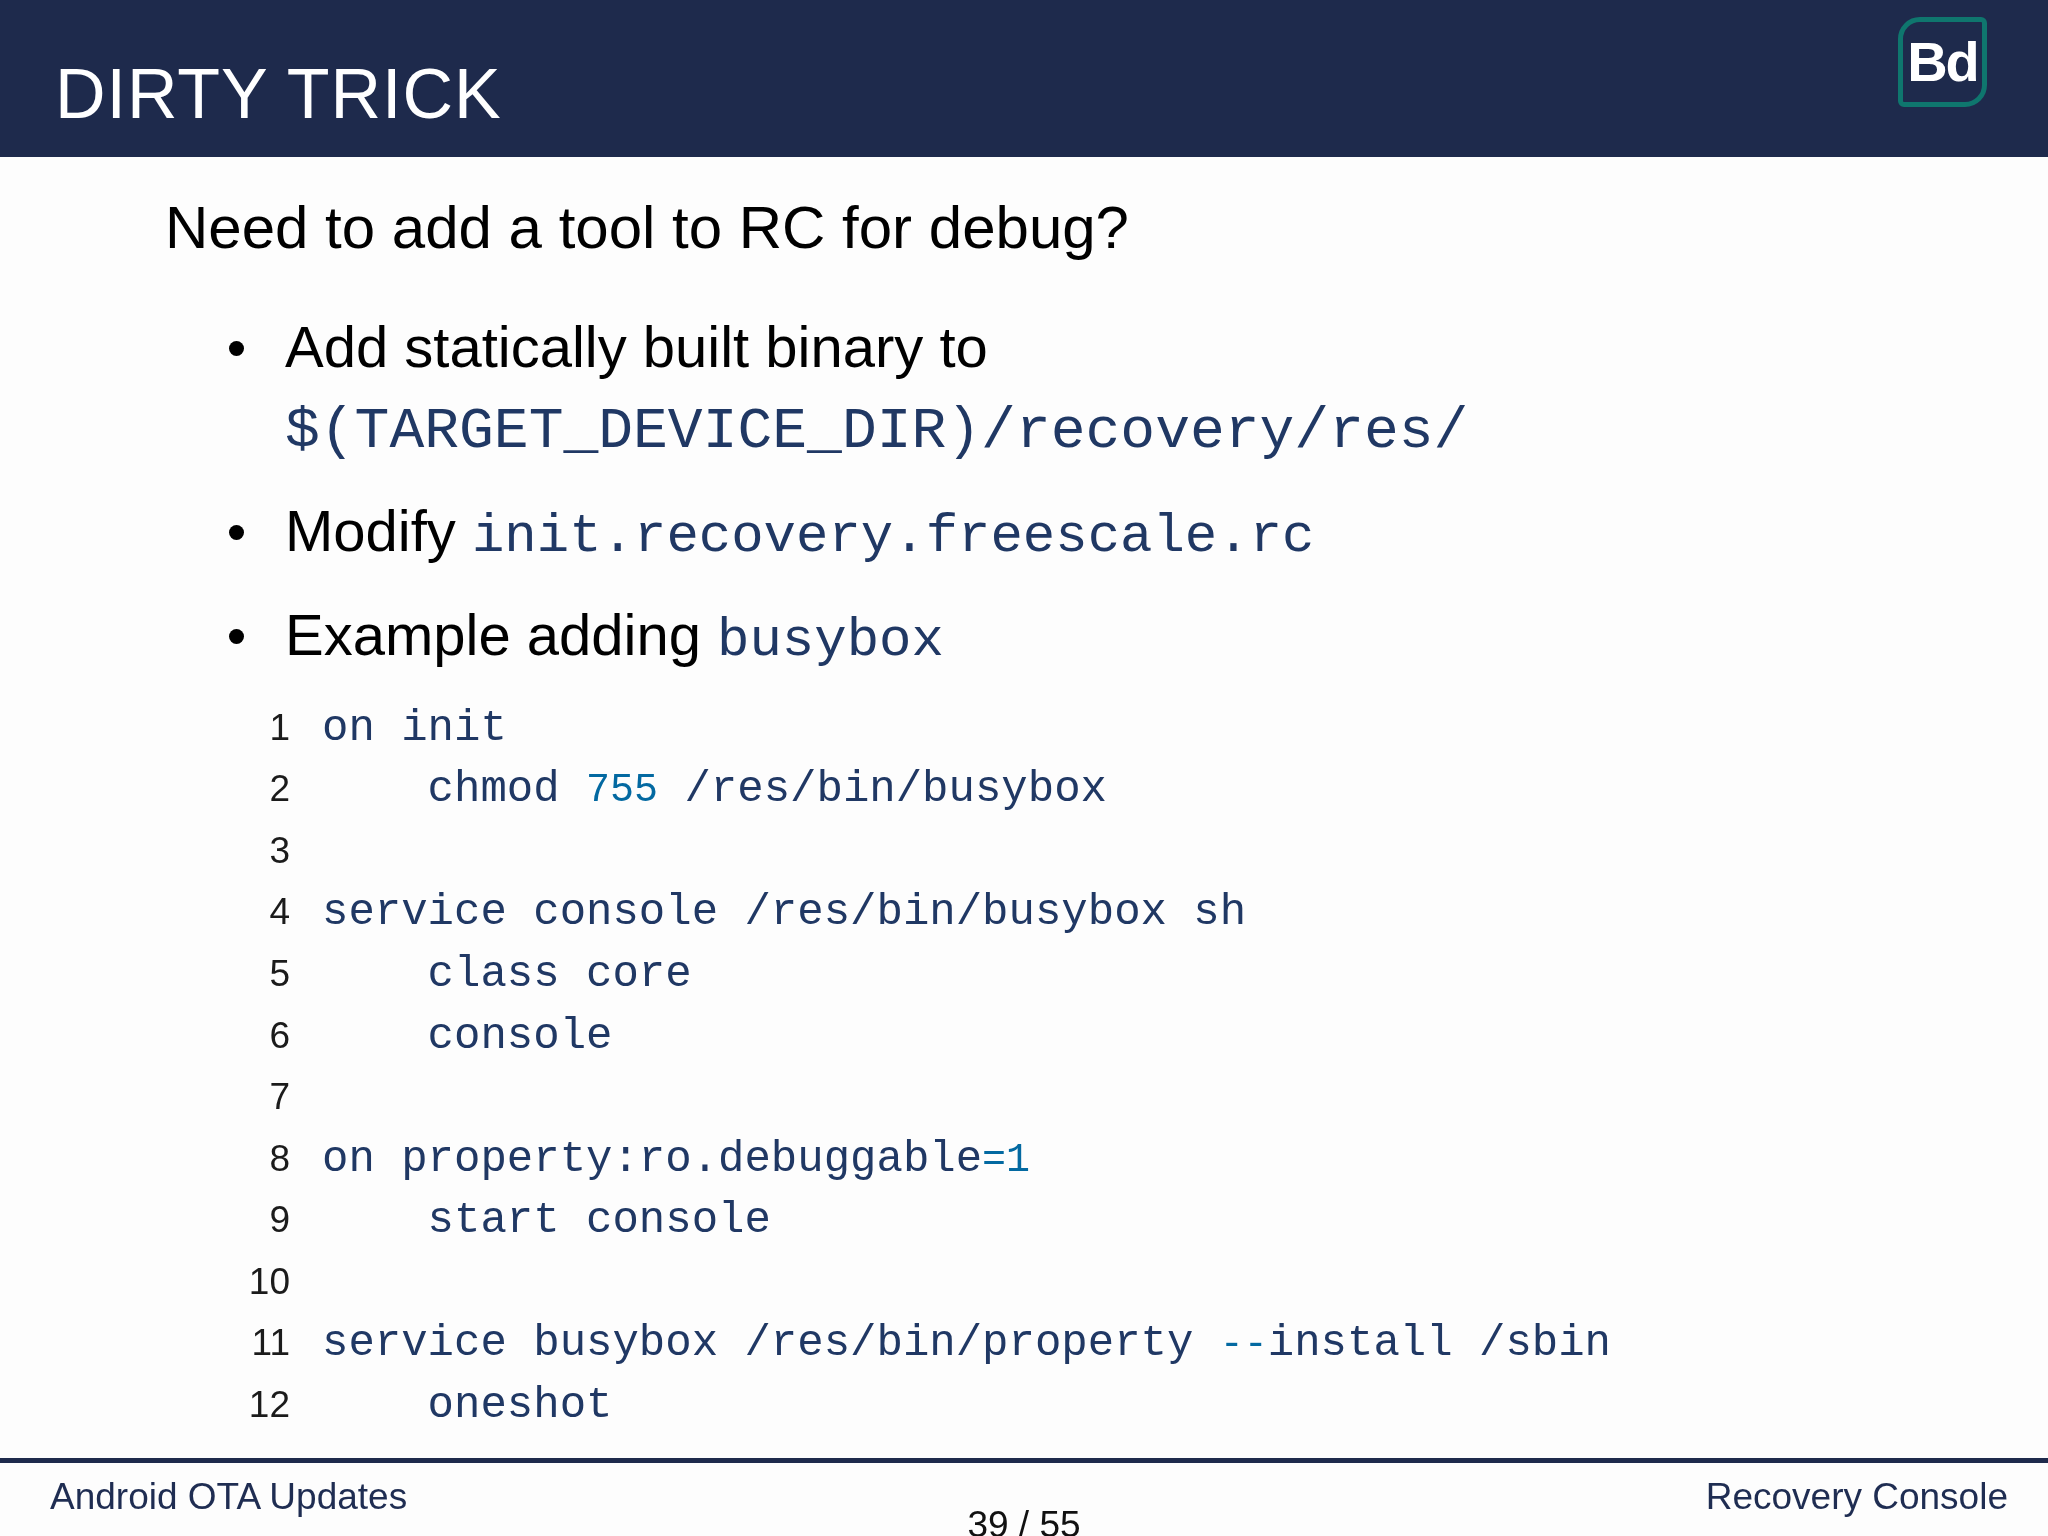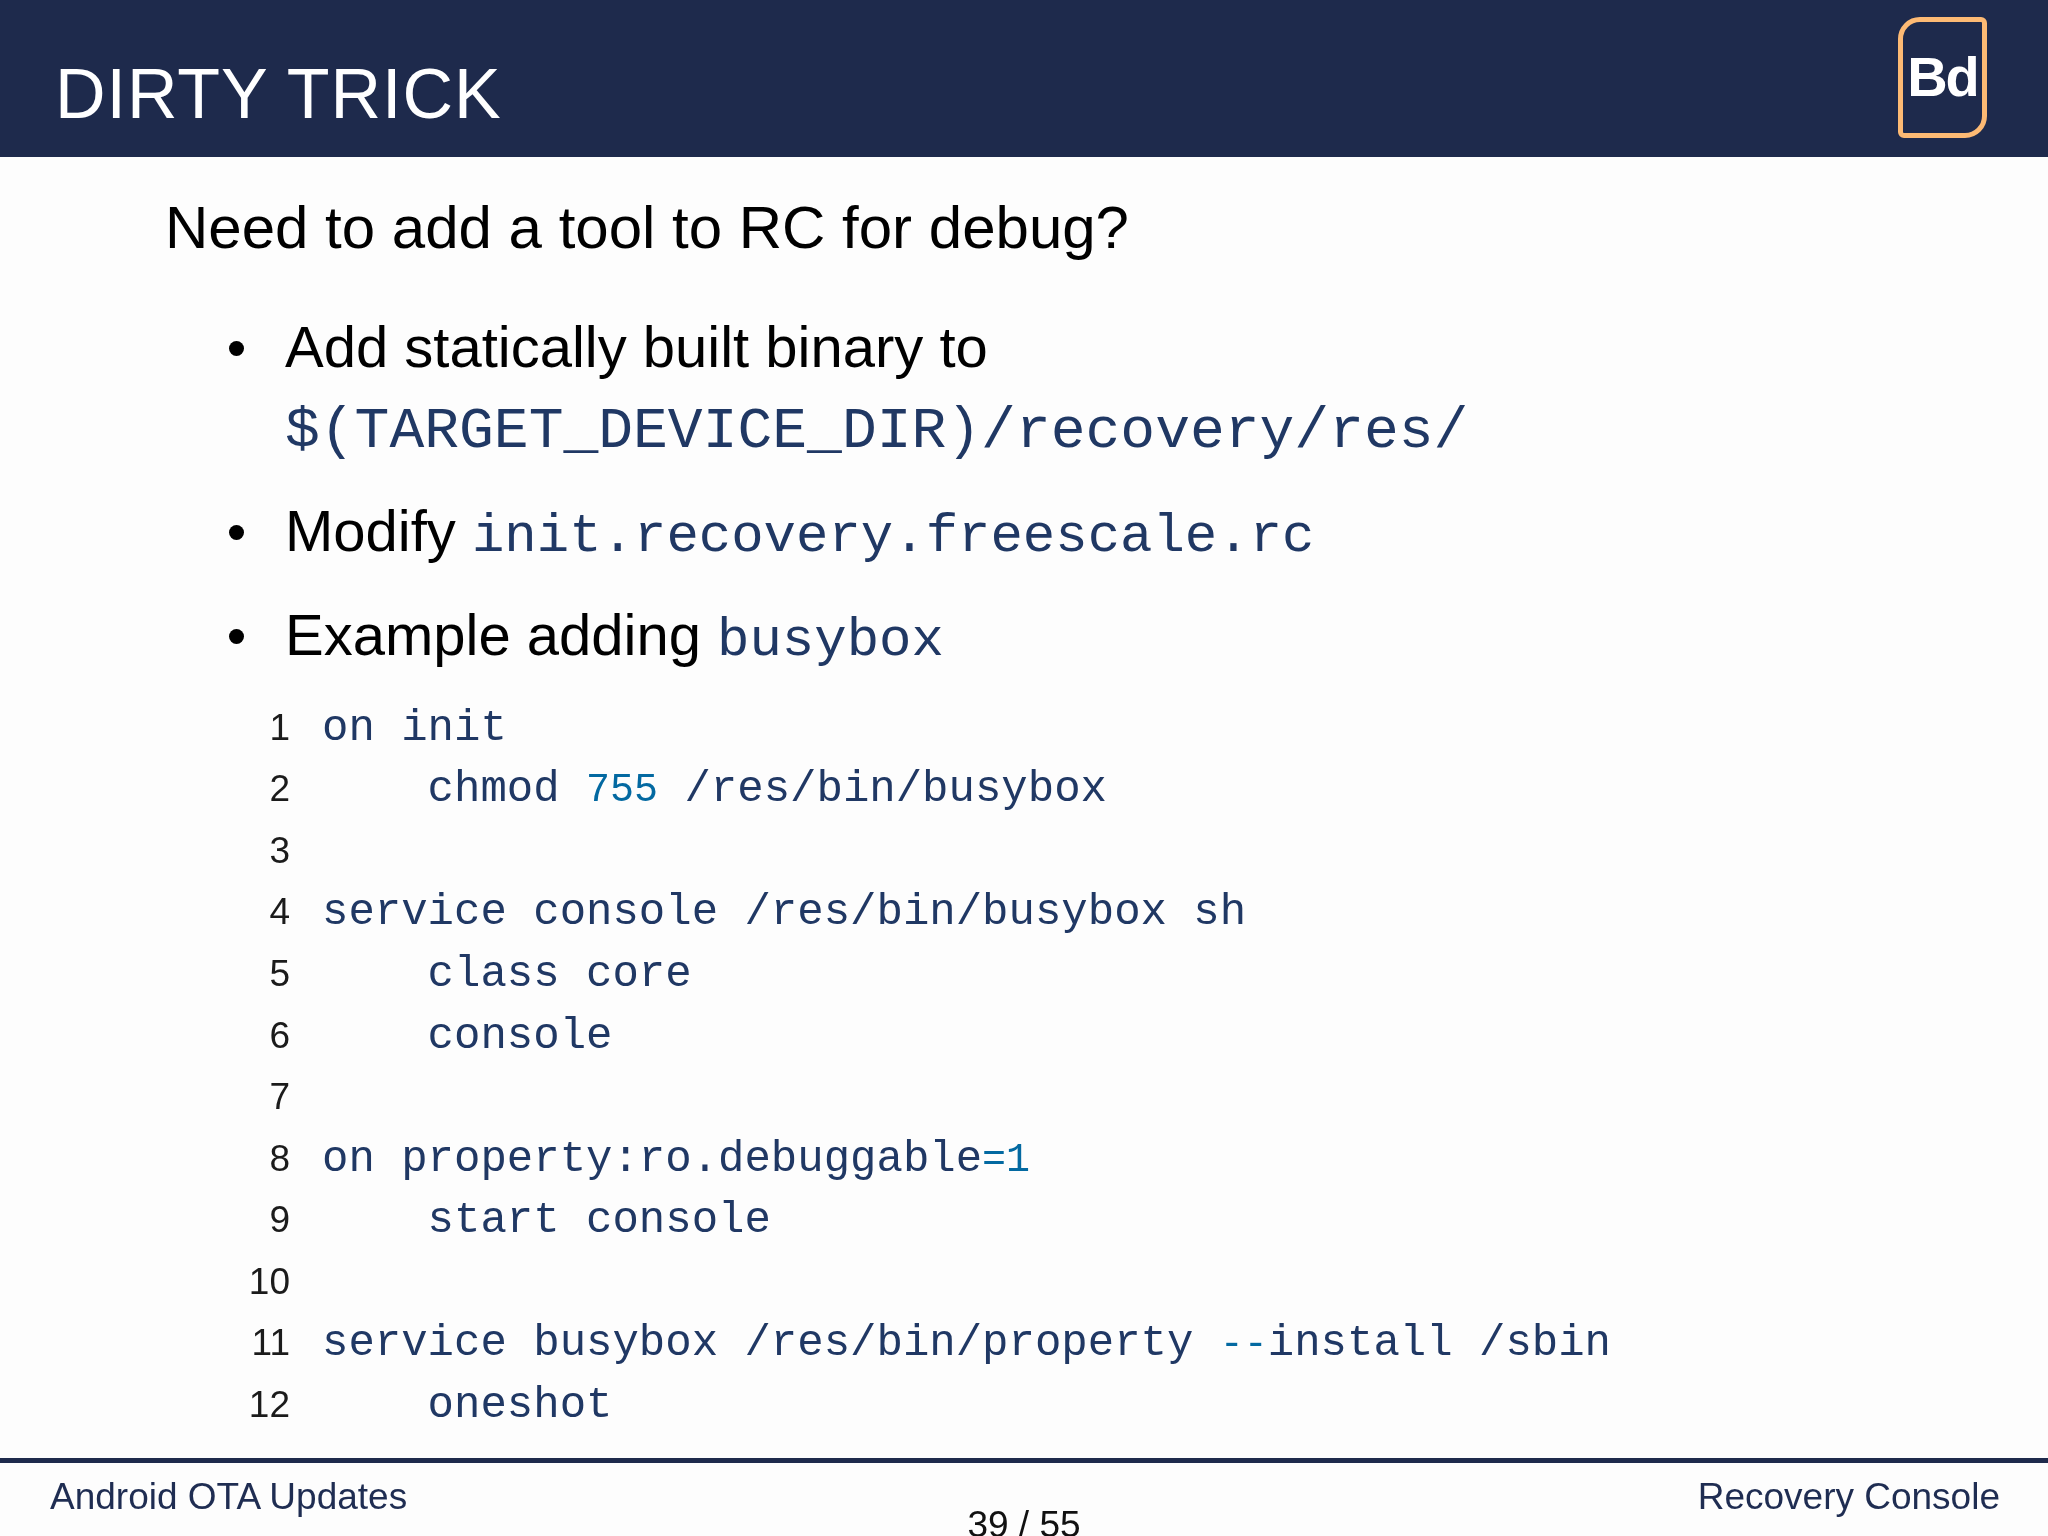--- a/index.html
+++ b/index.html
@@ -7,22 +7,22 @@
     position:relative; width:2048px; height:1536px; overflow:hidden;
     background:#fdfdfd; font-family:"Liberation Sans",sans-serif;
   }
   
   .header{position:absolute;top:0;left:0;width:2048px;height:157px;background:#1e2a4c;}
   .title{
     position:absolute;left:55px;top:56px;font-size:70px;line-height:76px;
     color:#ffffff;letter-spacing:1px;white-space:nowrap;
   }
   .logo{
-    position:absolute;top:17px;right:61px;width:89px;height:121px;box-sizing:border-box;
-    border:5px solid #fdba74;border-radius:22px 6px 22px 6px;
+    position:absolute;top:17px;right:61px;width:89px;height:90px;box-sizing:border-box;
+    border:5px solid #0f766e;border-radius:22px 6px 22px 6px;
     display:flex;align-items:center;justify-content:center;
   }
   .logo-text{color:#ffffff;font-weight:bold;font-size:56px;letter-spacing:-2px;margin-top:-2px;}
   
   .heading{position:absolute;left:165px;top:196px;font-size:60px;line-height:64px;color:#000;white-space:nowrap;}
   .bullet-row{position:absolute;left:229px;font-size:58px;line-height:61px;color:#000;white-space:nowrap;}
   .dot{
     display:inline-block;width:15px;height:15px;border-radius:50%;background:#000;
     margin-right:41px;position:relative;top:-11px;
   }
@@ -33,21 +33,21 @@
   .code-row{position:absolute;left:0;width:1803px;font-size:44px;line-height:61px;white-space:pre;padding-left:37px;}
   .lineno{
     display:inline-block;width:253px;margin-right:32px;text-align:right;
     font-family:"Liberation Sans",sans-serif;font-size:37px;color:#1b1b1b;white-space:pre;
   }
   .lit{font-family:Liberation Mono, monospace;font-size:40px;color:#0369a1;}
   
   .footer-rule{position:absolute;left:0;top:1458px;width:2048px;height:5px;background:#1e2a4c;}
   .footer-left{position:absolute;left:50px;top:1476px;font-size:37px;line-height:42px;color:#1f2d52;}
   .footer-center{position:absolute;left:0;top:1476px;width:2048px;text-align:center;font-size:37px;line-height:42px;color:#111111;margin-top:28px;}
-  .footer-right{position:absolute;right:48px;top:1476px;font-size:37px;line-height:42px;color:#1f2d52;}
+  .footer-right{position:absolute;right:40px;top:1476px;font-size:37px;line-height:42px;color:#1f2d52;}
 </style>
 </head>
 <body>
 
 <div class="slide">
 
   <div class="header">
     <div class="title">DIRTY TRICK</div>
     <div class="logo">
       <span class="logo-text">Bd</span>

